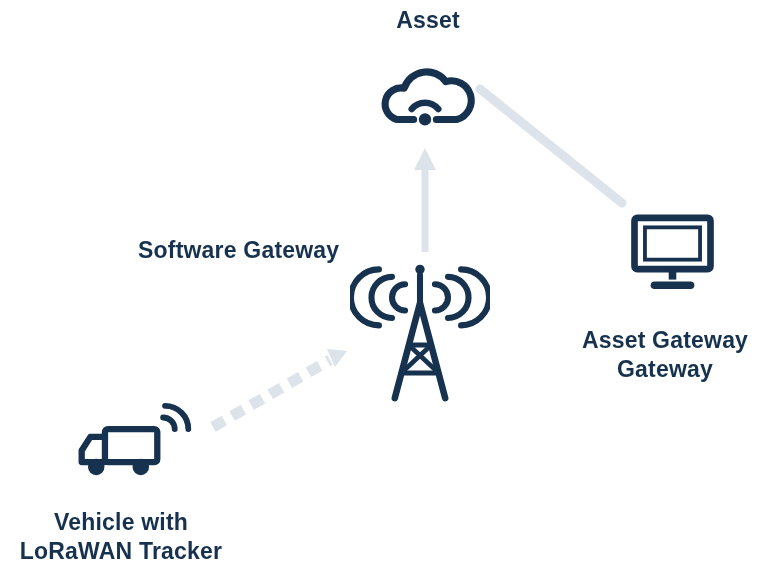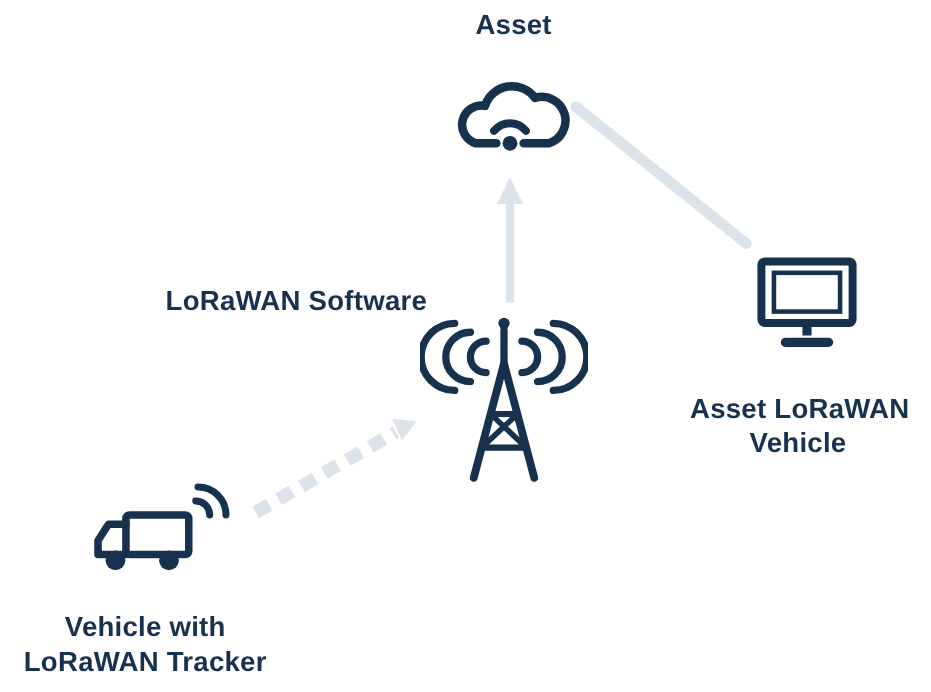--- a/index.html
+++ b/index.html
@@ -61,21 +61,21 @@
 
   <div class="label" style="left:350px;top:6px;width:156px;">Asset</div>
   <div class="node" style="left:372px;top:52px;">
     <svg width="106" height="80" viewBox="0 0 112 84">
       <path class="ink" stroke-width="7.5" stroke-linecap="round" stroke-linejoin="round" d="M26 71 A17 17 0 0 1 34 38 A25 25 0 0 1 78 31 A17 17 0 0 1 90 71 L68 71 M44 71 L26 71"></path>
       <path class="ink" stroke-width="7" stroke-linecap="round" d="M42 60 A18 18 0 0 1 70 60"></path>
       <circle class="ink-fill" cx="56" cy="71" r="6.5"></circle>
     </svg>
   </div>
 
-  <div class="label" style="left:138px;top:236px;width:256px;text-align:left;">LoRaWAN Software</div>
+  <div class="label" style="left:138px;top:236px;width:256px;text-align:left;">Software Gateway</div>
   <div class="node" style="left:350px;top:256px;">
     <svg width="140" height="150" viewBox="0 0 150 160">
 
       <path class="ink" stroke-width="6.5" stroke-linecap="round" d="M59 30 A14 14 0 0 0 59 58"></path>
       <path class="ink" stroke-width="6.5" stroke-linecap="round" d="M45 22 A22 22 0 0 0 45 66"></path>
       <path class="ink" stroke-width="6.5" stroke-linecap="round" d="M31 14 A30 30 0 0 0 31 74"></path>
 
       <path class="ink" stroke-width="6.5" stroke-linecap="round" d="M91 30 A14 14 0 0 1 91 58"></path>
       <path class="ink" stroke-width="6.5" stroke-linecap="round" d="M105 22 A22 22 0 0 1 105 66"></path>
       <path class="ink" stroke-width="6.5" stroke-linecap="round" d="M119 14 A30 30 0 0 1 119 74"></path>
@@ -94,22 +94,22 @@
 
   <div class="node" style="left:625px;top:210px;">
     <svg width="95" height="86" viewBox="0 0 100 90">
       <rect class="ink" stroke-width="7" x="10" y="8" width="80" height="54" rx="3"></rect>
       <rect class="ink" stroke-width="4" x="21" y="18" width="58" height="34"></rect>
       <line class="ink" stroke-width="8" x1="50" y1="62" x2="50" y2="73"></line>
       <line class="ink" stroke-width="8" stroke-linecap="round" x1="31" y1="79" x2="69" y2="79"></line>
     </svg>
   </div>
   <div class="label" style="left:575px;top:326px;width:180px;">
-    <div>Asset LoRaWAN</div>
-    <div>Vehicle</div>
+    <div>Asset Gateway</div>
+    <div>Gateway</div>
   </div>
 
   <div class="node" style="left:72px;top:400px;">
     <svg width="126" height="97" viewBox="0 0 130 100">
 
       <path class="ink" stroke-width="6" stroke-linecap="round" d="M94 18 A12 12 0 0 1 106 30"></path>
       <path class="ink" stroke-width="6" stroke-linecap="round" d="M96 6 A24 24 0 0 1 120 30"></path>
 
       <rect class="ink" stroke-width="6.5" stroke-linejoin="round" x="34" y="30" width="54" height="34" rx="3"></rect>
 

